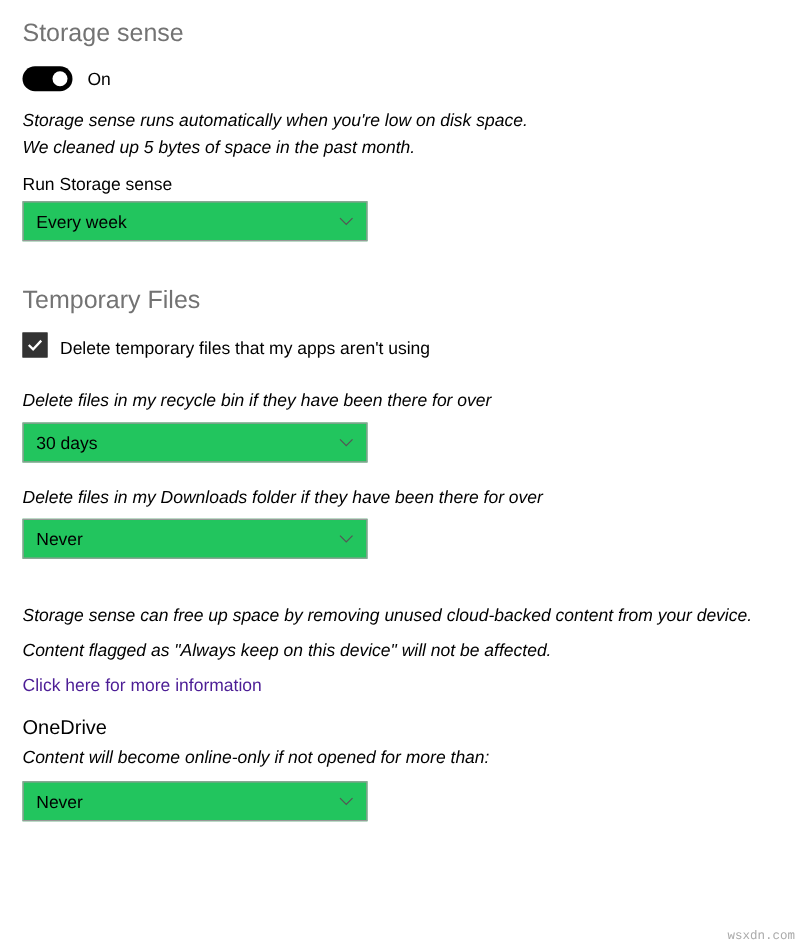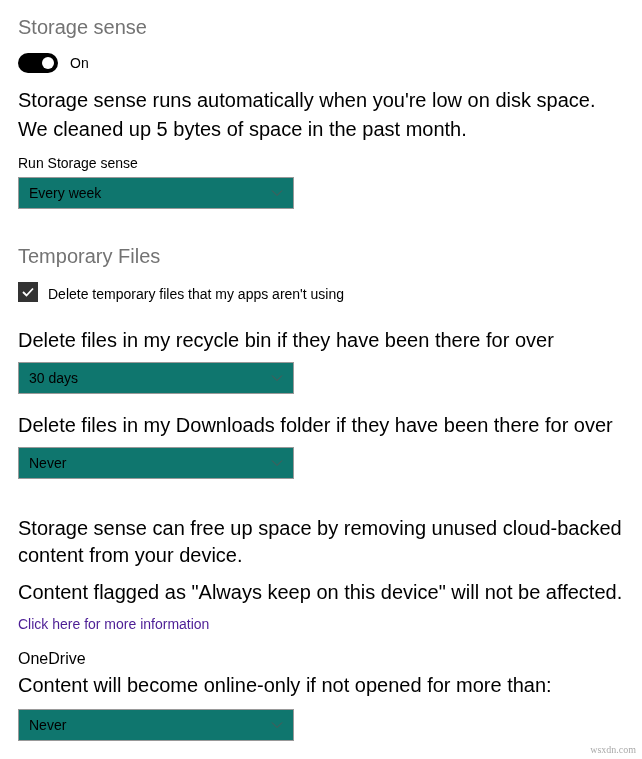--- a/index.html
+++ b/index.html
@@ -45,37 +45,38 @@
       height: 12px;
       background: #fff;
       border-radius: 50%;
       top: 4px;
       right: 4px;
     }
     .toggle-label {
       font-size: 14px;
     }
     .desc {
-      font-size: 20px;
+      font-size: 14px;
       line-height: 1.35;
       margin-bottom: 2px;
+      font-style: italic;
     }
     .label {
       font-size: 14px;
       margin-top: 12px;
       margin-bottom: 6px;
     }
     .select-box {
       display: flex;
       justify-content: space-between;
       align-items: center;
       width: 276px;
       height: 32px;
       border: 1px solid #999;
-      background: #0f766e;
+      background: #22c55e;
       padding: 0 10px;
       cursor: pointer;
       font-size: 14px;
     }
     .chevron {
       width: 12px;
       height: 12px;
       flex-shrink: 0;
     }
     .checkbox-row {
@@ -110,21 +111,21 @@
       font-size: 16px;
       font-weight: 400;
       margin-bottom: 4px;
     }
     .watermark {
       position: fixed;
       bottom: 4px;
       right: 6px;
       font-size: 10px;
       color: #aaa;
-      font-family: Liberation Serif, serif;
+      font-family: Liberation Mono, monospace;
     }
     .spacer-lg { height: 18px; }
   </style>
 </head>
 <body>
 
 <div class="section">
   <h2>Storage sense</h2>
 
   <div class="toggle-row">

